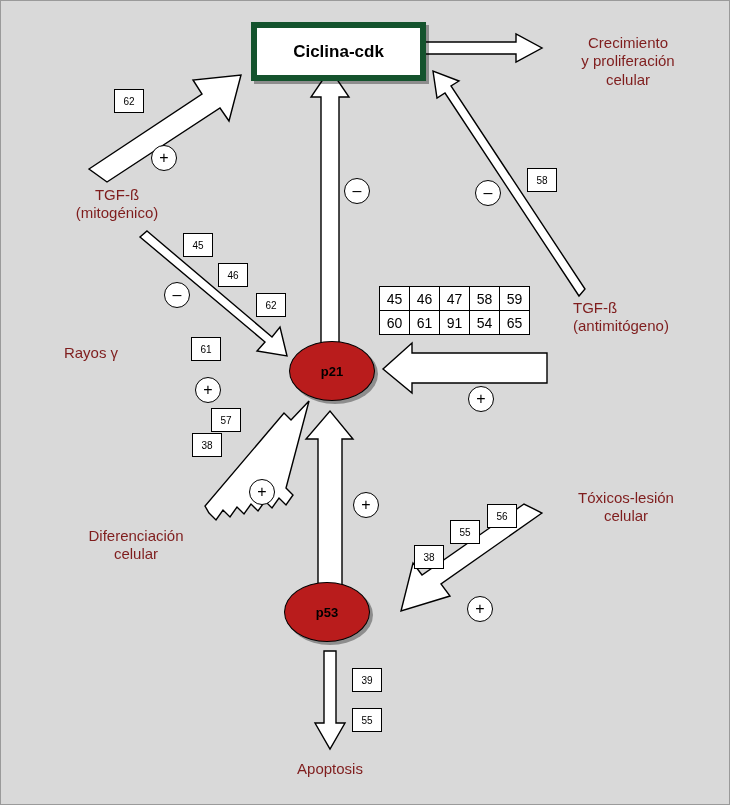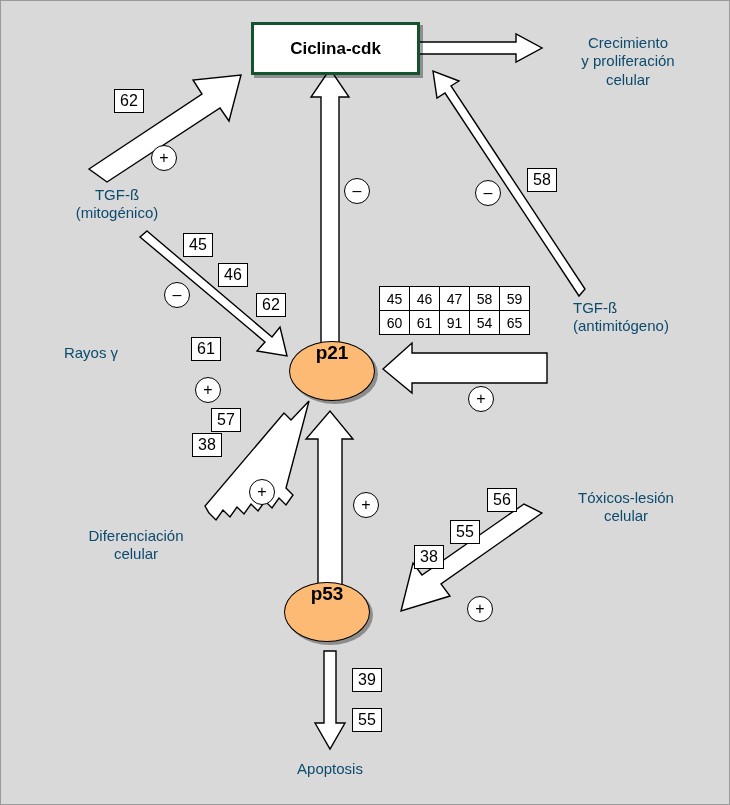--- a/index.html
+++ b/index.html
@@ -13,58 +13,58 @@
     height: 805px;
     background: #d9d9d9;
     border: 1px solid #9a9a9a;
     box-sizing: border-box;
     font-family: "Liberation Sans", sans-serif;
     overflow: hidden;
   }
   .node-box {
     position: absolute;
     background: #ffffff;
-    border: 3px solid #14532d;
+    border: 6px solid #14532d;
     box-shadow: 3px 3px 0 rgba(0,0,0,0.35);
     display: flex;
     align-items: center;
     justify-content: center;
     font-weight: bold;
     font-size: 17px;
     color: #000;
   }
   .node-ellipse {
     position: absolute;
-    background: #fdba74;
+    background: #b91c1c;
     border: 1px solid #000000;
     border-radius: 50%;
     box-shadow: 3px 3px 0 rgba(0,0,0,0.35);
     display: flex;
-    align-items: flex-start;
+    align-items: center;
     justify-content: center;
     font-weight: bold;
-    font-size: 19px;
+    font-size: 13px;
     color: #000;
   }
   .label {
     position: absolute;
     font-size: 15px;
-    color: #0c4a6e;
+    color: #7f1d1d;
     text-align: center;
     line-height: 1.22;
     white-space: pre-line;
   }
   .label.left {
     text-align: left;
   }
   .ref {
     position: absolute;
     background: #ffffff;
     border: 1px solid #000000;
-    font-size: 16px;
+    font-size: 10px;
     color: #000;
     display: flex;
     align-items: center;
     justify-content: center;
     width: 30px;
     height: 24px;
     box-sizing: border-box;
   }
   .ref-grid {
     position: absolute;
@@ -176,21 +176,21 @@
   <div class="ref" style="left:217px; top:262px;">46</div>
   <div class="ref" style="left:255px; top:292px;">62</div>
 
   <div class="ref" style="left:190px; top:336px;">61</div>
 
   <div class="ref" style="left:210px; top:407px;">57</div>
   <div class="ref" style="left:191px; top:432px;">38</div>
 
   <div class="ref" style="left:526px; top:167px;">58</div>
 
-  <div class="ref" style="left:486px; top:487px;">56</div>
+  <div class="ref" style="left:486px; top:503px;">56</div>
   <div class="ref" style="left:449px; top:519px;">55</div>
   <div class="ref" style="left:413px; top:544px;">38</div>
 
   <div class="ref" style="left:351px; top:667px;">39</div>
   <div class="ref" style="left:351px; top:707px;">55</div>
 
   <div class="ref-grid" style="left:378px; top:285px;">
     <div class="cell">45</div>
     <div class="cell">46</div>
     <div class="cell">47</div>

